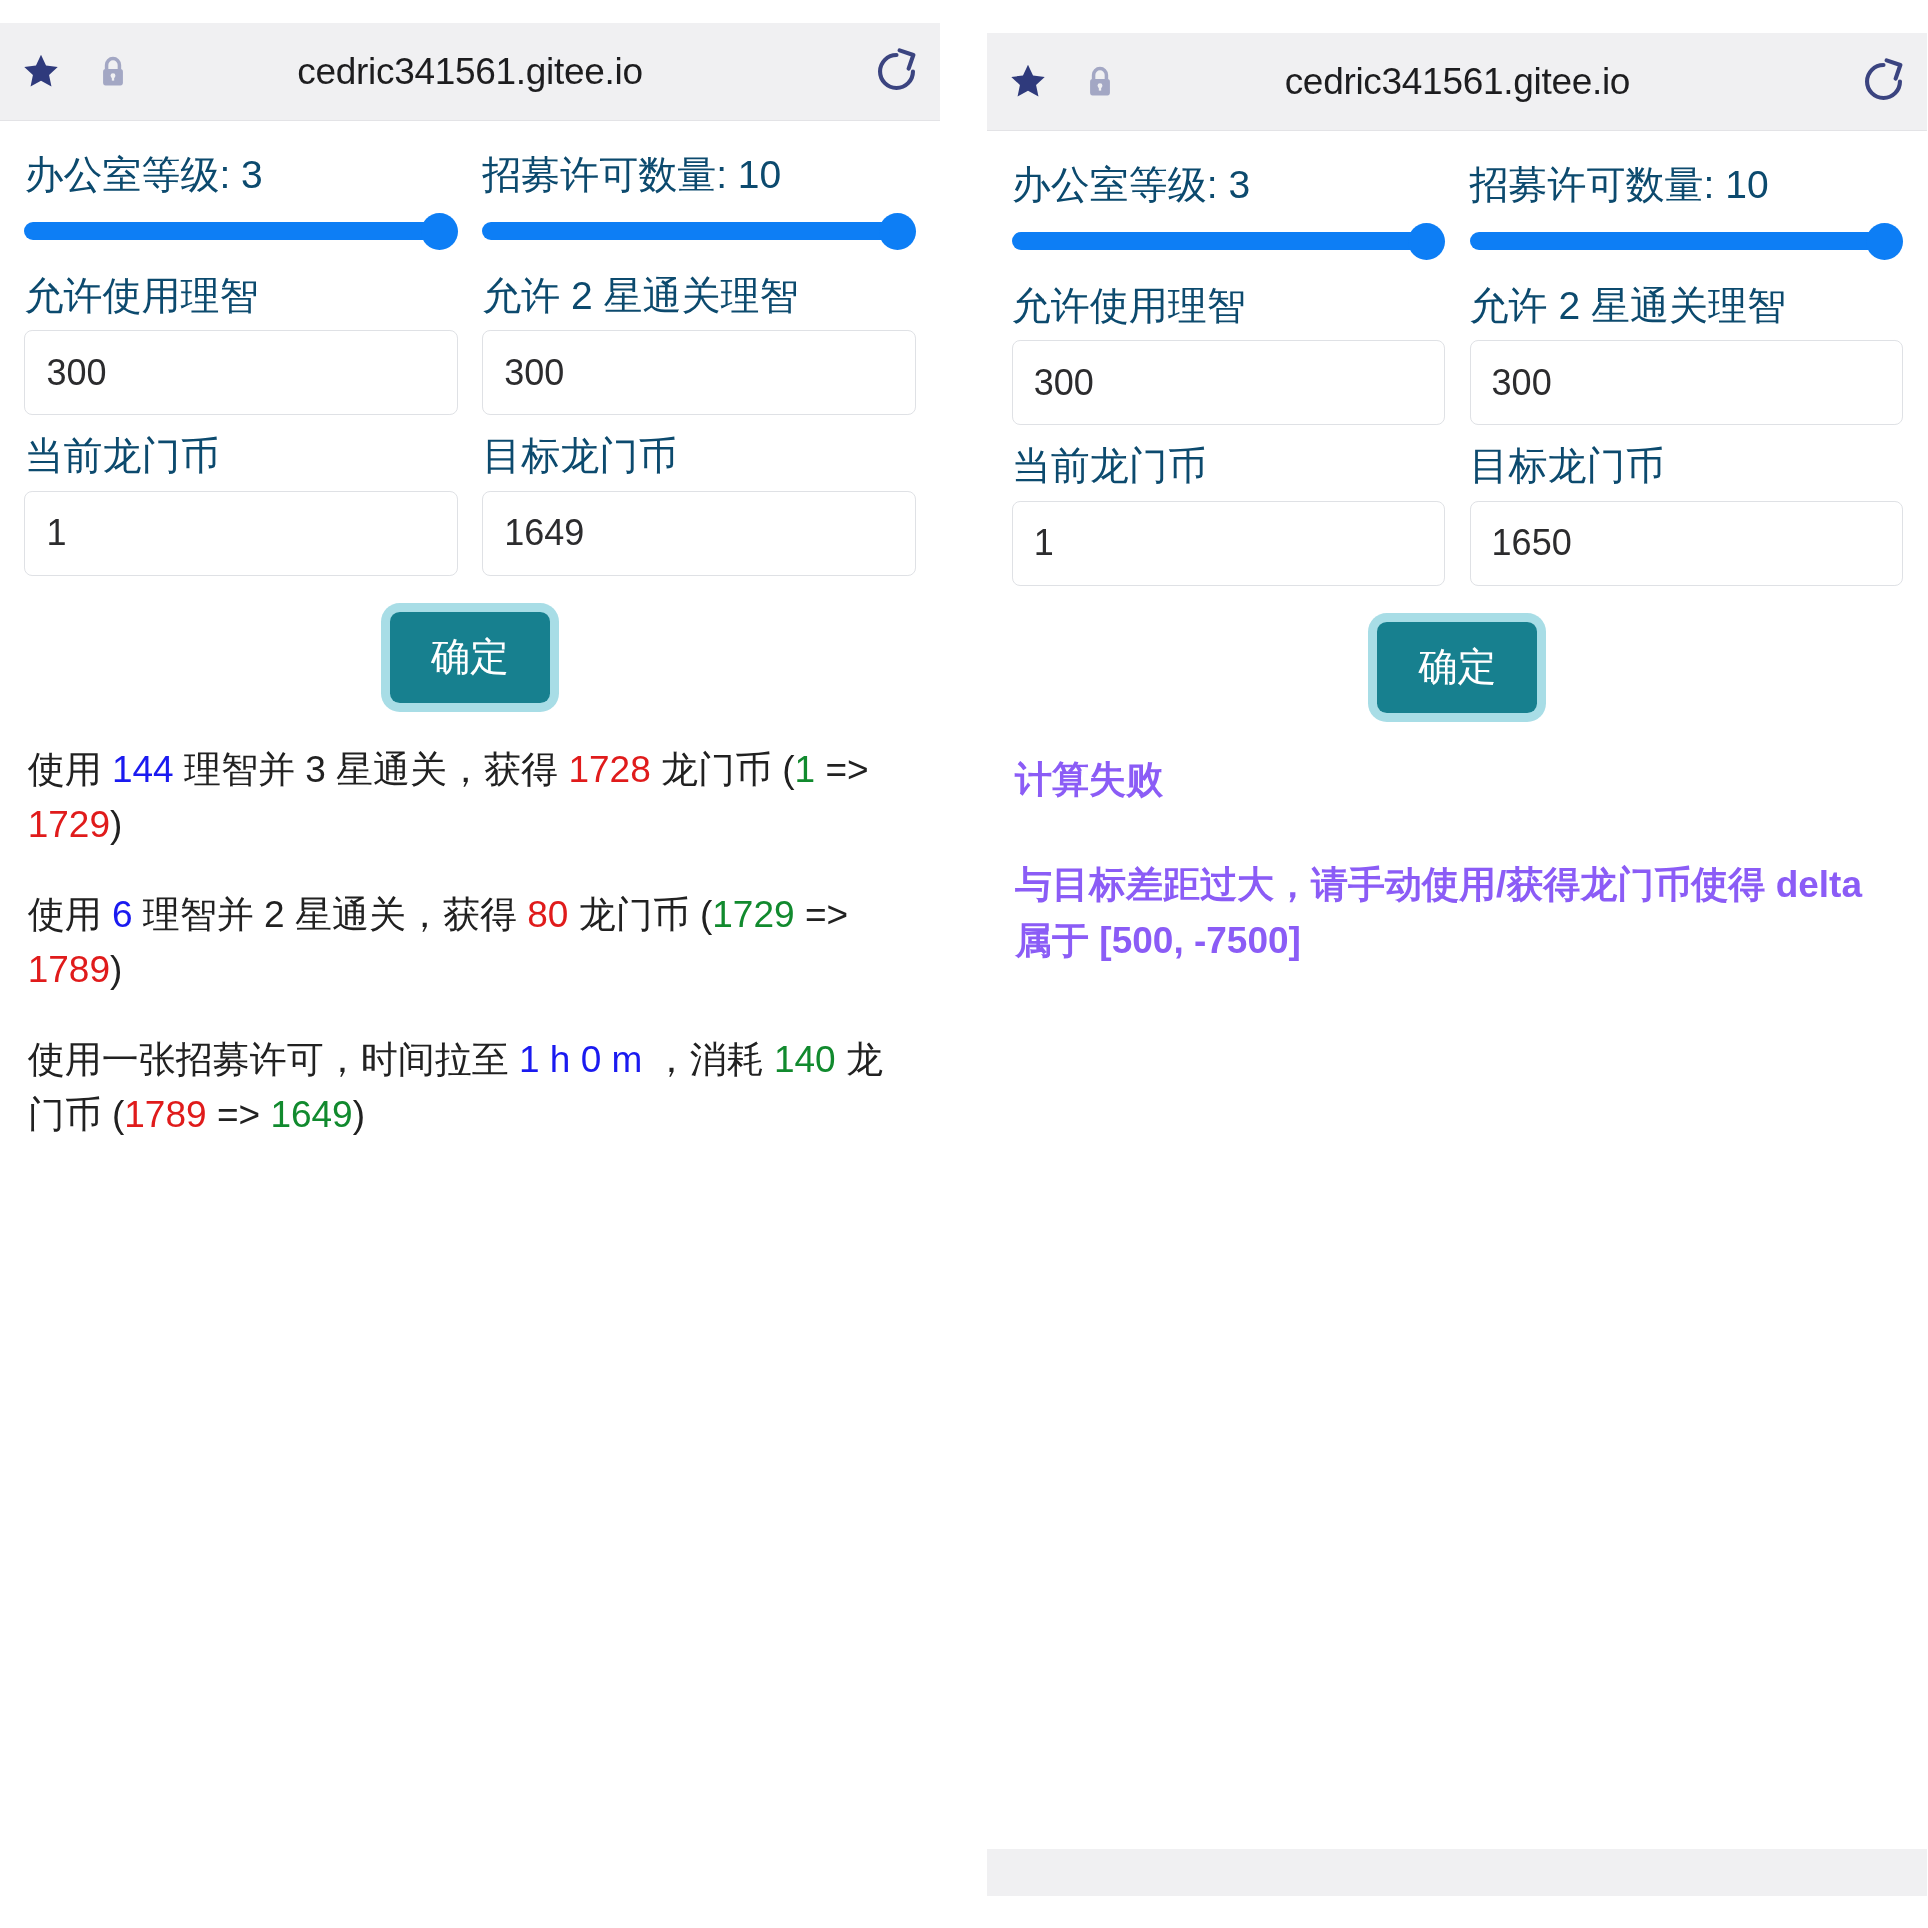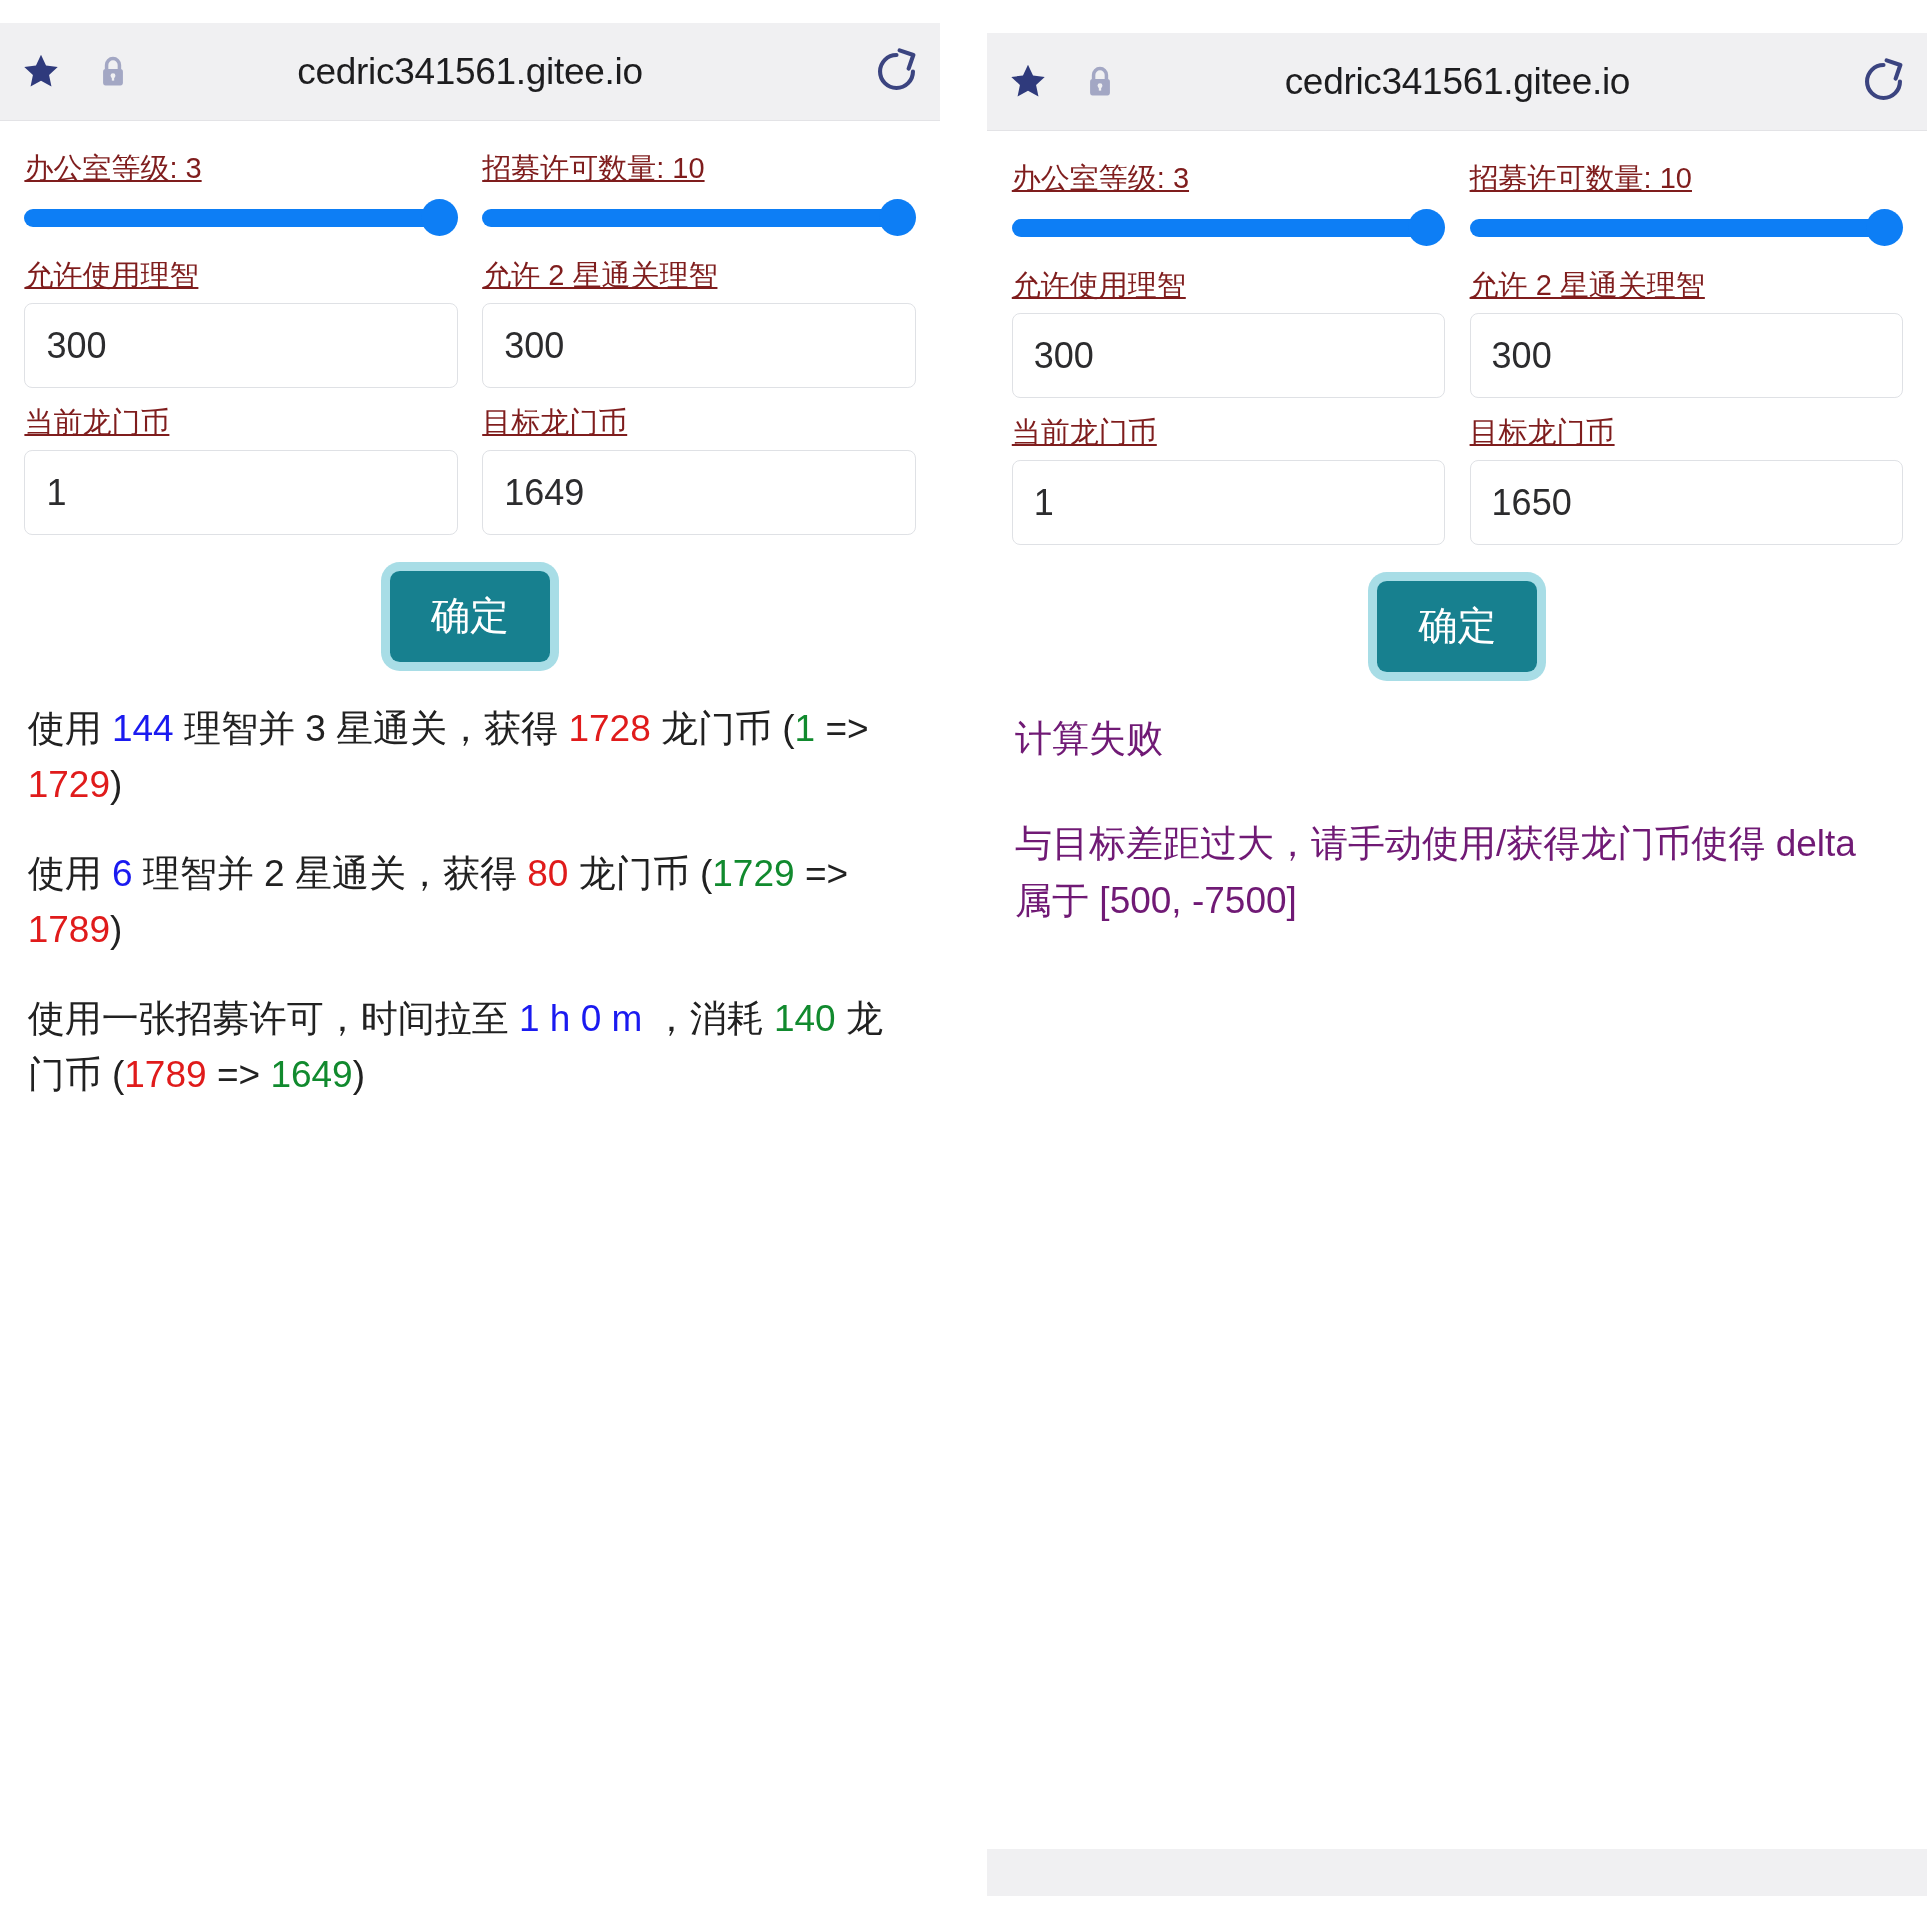--- a/index.html
+++ b/index.html
@@ -61,26 +61,25 @@
     padding: 21px 24.4px 0 24.4px;
     background: #ffffff;
   }
   .row {
     display: flex;
     gap: 24.4px;
   }
   .col { flex: 1 1 0; min-width: 0; }
 
   .field-label {
-    font-size: 29px;
-    color: #7f1d1d;
+    font-size: 39px;
+    color: #0c4a6e;
     line-height: 1.35;
     padding: 6.5px 0 8.1px 0;
     white-space: nowrap;
-    text-decoration: underline;
   }
 
   
   .slider {
     position: relative;
     height: 44px;
     display: flex;
     align-items: center;
     margin-bottom: 9.8px;
   }
@@ -143,22 +142,23 @@
     word-break: break-word;
   }
   .n-blue  { color: #1a1af0; }
   .n-red   { color: #e01b1b; }
   .n-green { color: #118a2e; }
   .n-dark  { color: #212121; }
 
   .error-line {
     font-size: 37px;
     line-height: 1.52;
-    color: #701a75;
+    color: #8b5cf6;
     margin-bottom: 44px;
+    font-weight: bold;
   }
   .error-title { margin-bottom: 49px; }
 
   
   .bottom-bar {
     position: absolute;
     left: 0; right: 0; bottom: 0;
     height: 47px;
     background: #f0f0f2;
   }

